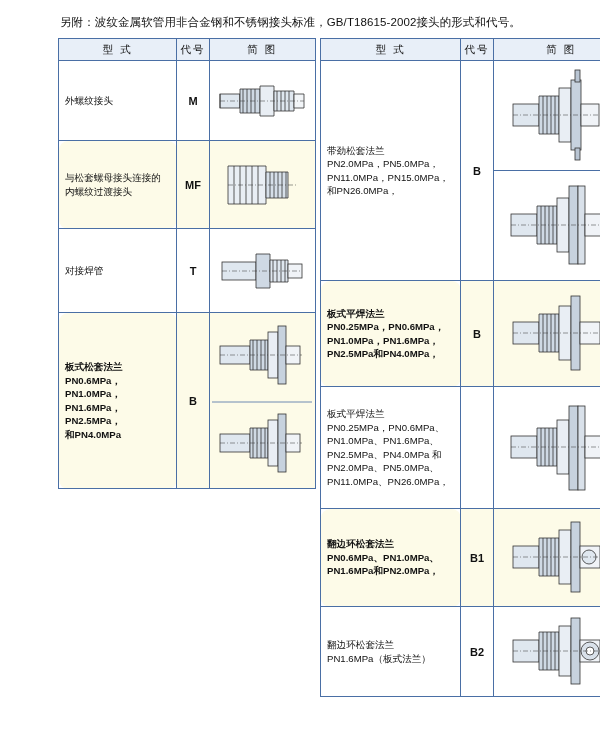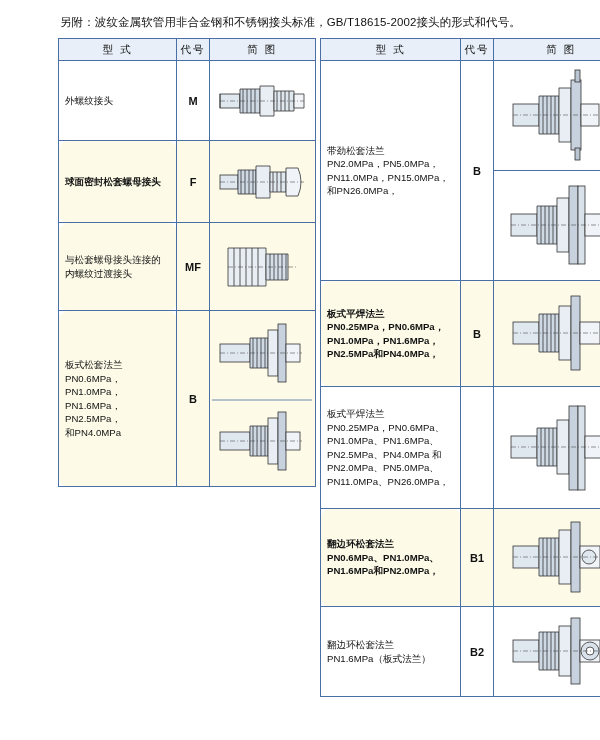--- a/index.html
+++ b/index.html
@@ -129,55 +129,53 @@
                 <path d="M31 15 L31 39 M35 15 L35 39 M39 15 L39 39 M43 15 L43 39"></path>
                 <path d="M48 12 L62 12 L62 42 L48 42 Z" fill="#e9eef4"></path>
                 <path d="M62 17 L82 17 L82 37 L62 37 Z" fill="#dfe7ef"></path>
                 <path d="M65 17 L65 37 M69 17 L69 37 M73 17 L73 37 M77 17 L77 37"></path>
                 <path d="M82 20 L92 20 L92 34 L82 34 Z" fill="#f2f5f8"></path>
                 <path d="M8 27 L92 27" stroke-dasharray="5,2,1,2" stroke-width="0.5"></path>
               </g>
             </svg>
           </td>
         </tr>
-        <tr class="shade" style="height:82px">
-          <td class="cell-text" style="white-space:pre-line;font-weight:bold">球面密封松套螺母接头</td>
-          <td class="code-cell">F</td>
-          <td class="fig">
-            <svg width="100" height="56" viewBox="0 0 100 56">
-              <g fill="none" stroke="#333" stroke-width="0.8">
-                <rect x="8" y="21" width="18" height="14" fill="#dfe7ef"></rect>
-                <path d="M26 16 L44 16 L44 40 L26 40 Z" fill="#cfd9e4"></path>
-                <path d="M29 16 L29 40 M33 16 L33 40 M37 16 L37 40 M41 16 L41 40"></path>
-                <path d="M44 12 L58 12 L58 44 L44 44 Z" fill="#e9eef4"></path>
-                <path d="M58 18 L74 18 L74 38 L58 38 Z" fill="#dfe7ef"></path>
-                <path d="M61 18 L61 38 M65 18 L65 38 M69 18 L69 38"></path>
-                <path d="M74 14 L86 14 Q92 28 86 42 L74 42 Z" fill="#f0f3f7"></path>
-                <path d="M8 28 L92 28" stroke-dasharray="5,2,1,2" stroke-width="0.5"></path>
-              </g>
-            </svg>
-          </td>
-        </tr>
         <tr class="shade" style="height:88px">
           <td class="cell-text" style="white-space:pre-line;font-weight:normal">与松套螺母接头连接的内螺纹过渡接头</td>
           <td class="code-cell">MF</td>
           <td class="fig">
             <svg width="100" height="62" viewBox="0 0 100 62">
               <g fill="none" stroke="#333" stroke-width="0.8">
                 <path d="M16 12 L54 12 L54 50 L16 50 Z" fill="#e9eef4"></path>
                 <path d="M22 12 L22 50 M28 12 L28 50 M34 12 L34 50 M40 12 L40 50 M46 12 L46 50"></path>
                 <path d="M54 18 L76 18 L76 44 L54 44 Z" fill="#d6dfe9"></path>
                 <path d="M58 18 L58 44 M62 18 L62 44 M66 18 L66 44 M70 18 L70 44 M74 18 L74 44"></path>
                 <path d="M16 31 L84 31" stroke-dasharray="5,2,1,2" stroke-width="0.5"></path>
               </g>
             </svg>
           </td>
         </tr>
+        <tr class="plain" style="height:84px">
+          <td class="cell-text" style="white-space:pre-line">对接焊管</td>
+          <td class="code-cell">T</td>
+          <td class="fig">
+            <svg width="100" height="58" viewBox="0 0 100 58">
+              <g fill="none" stroke="#333" stroke-width="0.8">
+                <rect x="10" y="20" width="34" height="18" fill="#dfe7ef"></rect>
+                <path d="M44 12 L58 12 L58 46 L44 46 Z" fill="#cfd9e4"></path>
+                <path d="M58 18 L76 18 L76 40 L58 40 Z" fill="#dfe7ef"></path>
+                <path d="M61 18 L61 40 M65 18 L65 40 M69 18 L69 40 M73 18 L73 40"></path>
+                <rect x="76" y="22" width="14" height="14" fill="#f0f3f7"></rect>
+                <path d="M10 29 L90 29" stroke-dasharray="5,2,1,2" stroke-width="0.5"></path>
+              </g>
+            </svg>
+          </td>
+        </tr>
         <tr class="shade" style="height:176px">
-          <td class="cell-text" style="white-space:pre-line;font-weight:normal">板式松套法兰
+          <td class="cell-text" style="white-space:pre-line;font-weight:bold">板式松套法兰
 PN0.6MPa，PN1.0MPa，
 PN1.6MPa，PN2.5MPa，
 和PN4.0MPa</td>
           <td class="code-cell">B</td>
           <td class="fig">
             <svg width="100" height="170" viewBox="0 0 100 170">
               <g fill="none" stroke="#333" stroke-width="0.8">
 
                 <rect x="8" y="30" width="30" height="18" fill="#dfe7ef"></rect>
                 <path d="M38 24 L56 24 L56 54 L38 54 Z" fill="#cfd9e4"></path>

